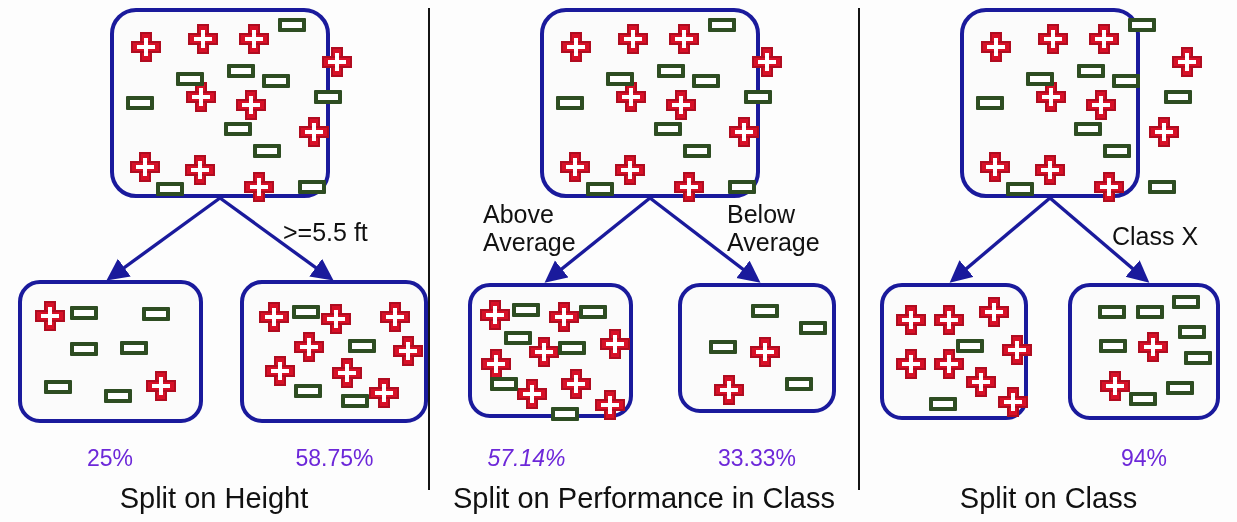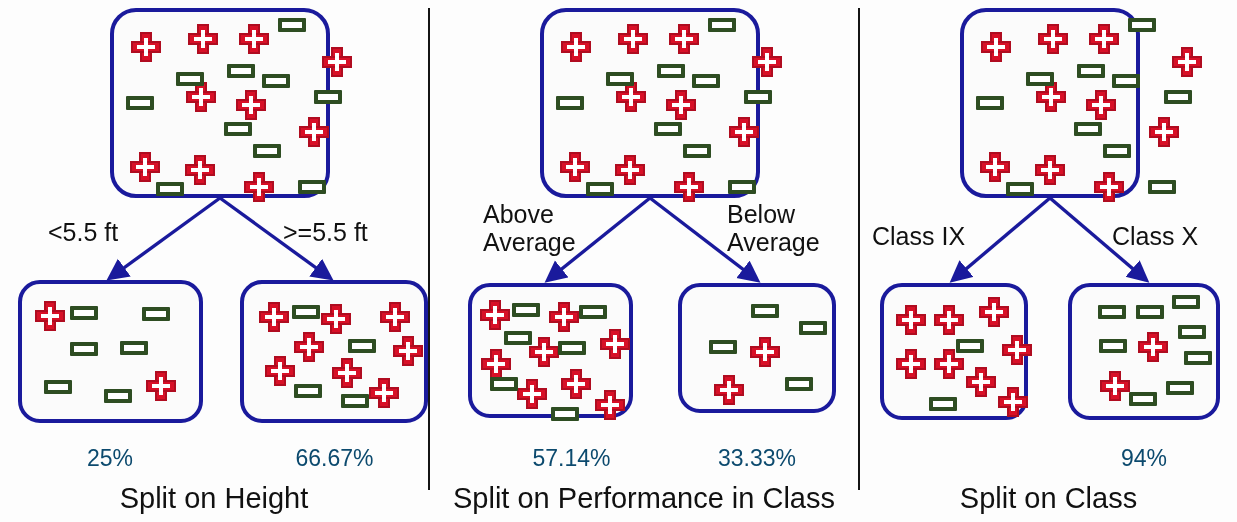--- a/index.html
+++ b/index.html
@@ -81,21 +81,21 @@
     position: absolute;
     font-size: 25px;
     line-height: 28px;
     color: #111111;
     white-space: pre-line;
     text-align: left;
   }
   .pct {
     position: absolute;
     font-size: 23px;
-    color: #0c4a6e;
+    color: #6d28d9;
     text-align: center;
     white-space: nowrap;
   }
   .section-caption {
     position: absolute;
     font-size: 29px;
     color: #111111;
     text-align: center;
     white-space: nowrap;
   }
@@ -191,21 +191,20 @@
       <div class="sym minus" style="left: 62px; top: 60px;"></div>
       <div class="sym minus" style="left: 148px; top: 62px;"></div>
       <div class="sym minus" style="left: 200px; top: 78px;"></div>
       <div class="sym minus" style="left: 12px; top: 84px;"></div>
       <div class="sym minus" style="left: 110px; top: 110px;"></div>
       <div class="sym minus" style="left: 139px; top: 132px;"></div>
       <div class="sym minus" style="left: 42px; top: 170px;"></div>
       <div class="sym minus" style="left: 184px; top: 168px;"></div>
     </div>
 
-  <div class="edge-label" style="left:48px; top:218px; width:150px;">&lt;5.5 ft</div>
   <div class="edge-label" style="left:283px; top:218px; width:160px;">&gt;=5.5 ft</div>
 
   <div class="node child" style="left:18px; top:280px; width:185px; height:143px;" id="n-0-c0">
       <div class="sym plus" style="left: 13px; top: 17px;">
         <span class="bar-v"></span>
         <span class="bar-h"></span>
         <span class="inner-v"></span>
         <span class="inner-h"></span>
       </div>
       <div class="sym plus" style="left: 124px; top: 87px;">
@@ -270,21 +269,21 @@
         <span class="inner-v"></span>
         <span class="inner-h"></span>
       </div>
       <div class="sym minus" style="left: 48px; top: 21px;"></div>
       <div class="sym minus" style="left: 104px; top: 55px;"></div>
       <div class="sym minus" style="left: 50px; top: 100px;"></div>
       <div class="sym minus" style="left: 97px; top: 110px;"></div>
     </div>
 
   <div class="pct" style="left:20px; top:445px; width:180px;">25%</div>
-  <div class="pct" style="left:242px; top:445px; width:185px;">66.67%</div>
+  <div class="pct" style="left:242px; top:445px; width:185px;">58.75%</div>
 
   <div class="section-caption" style="left:0px; top:482px; width:428px;text-align:center;">Split on Height</div>
 
   <div class="node" style="left:540px; top:8px; width:220px; height:190px;" id="n-1-root">
       <div class="sym plus" style="left: 17px; top: 20px;">
         <span class="bar-v"></span>
         <span class="bar-h"></span>
         <span class="inner-v"></span>
         <span class="inner-h"></span>
       </div>
@@ -427,21 +426,21 @@
         <span class="bar-h"></span>
         <span class="inner-v"></span>
         <span class="inner-h"></span>
       </div>
       <div class="sym minus" style="left: 69px; top: 17px;"></div>
       <div class="sym minus" style="left: 117px; top: 34px;"></div>
       <div class="sym minus" style="left: 27px; top: 53px;"></div>
       <div class="sym minus" style="left: 103px; top: 90px;"></div>
     </div>
 
-  <div class="pct" style="left:489px; top:445px; width:165px;">57.14%</div>
+  <div class="pct" style="left:444px; top:445px; width:165px;font-style:italic;">57.14%</div>
   <div class="pct" style="left:678px; top:445px; width:158px;">33.33%</div>
 
   <div class="section-caption" style="left:430px; top:482px; width:428px;">Split on Performance in Class</div>
 
   <div class="node" style="left:960px; top:8px; width:180px; height:190px;" id="n-2-root">
       <div class="sym plus" style="left: 17px; top: 20px;">
         <span class="bar-v"></span>
         <span class="bar-h"></span>
         <span class="inner-v"></span>
         <span class="inner-h"></span>
@@ -505,21 +504,20 @@
       <div class="sym minus" style="left: 62px; top: 60px;"></div>
       <div class="sym minus" style="left: 148px; top: 62px;"></div>
       <div class="sym minus" style="left: 200px; top: 78px;"></div>
       <div class="sym minus" style="left: 12px; top: 84px;"></div>
       <div class="sym minus" style="left: 110px; top: 110px;"></div>
       <div class="sym minus" style="left: 139px; top: 132px;"></div>
       <div class="sym minus" style="left: 42px; top: 170px;"></div>
       <div class="sym minus" style="left: 184px; top: 168px;"></div>
     </div>
 
-  <div class="edge-label" style="left:872px; top:222px; width:140px;">Class IX</div>
   <div class="edge-label" style="left:1112px; top:222px; width:130px;">Class X</div>
 
   <div class="node child" style="left:880px; top:283px; width:148px; height:137px;" id="n-2-c0">
       <div class="sym plus" style="left: 12px; top: 18px;">
         <span class="bar-v"></span>
         <span class="bar-h"></span>
         <span class="inner-v"></span>
         <span class="inner-h"></span>
       </div>
       <div class="sym plus" style="left: 50px; top: 18px;">

